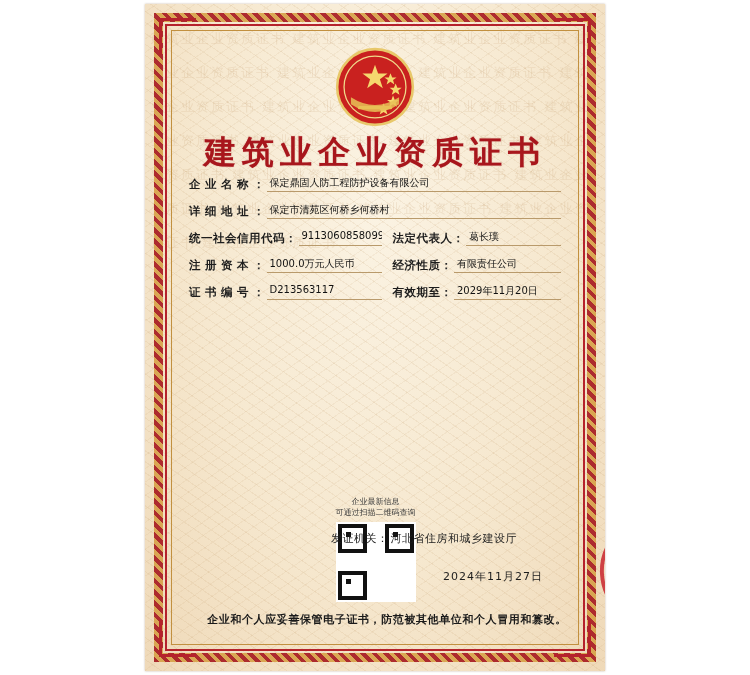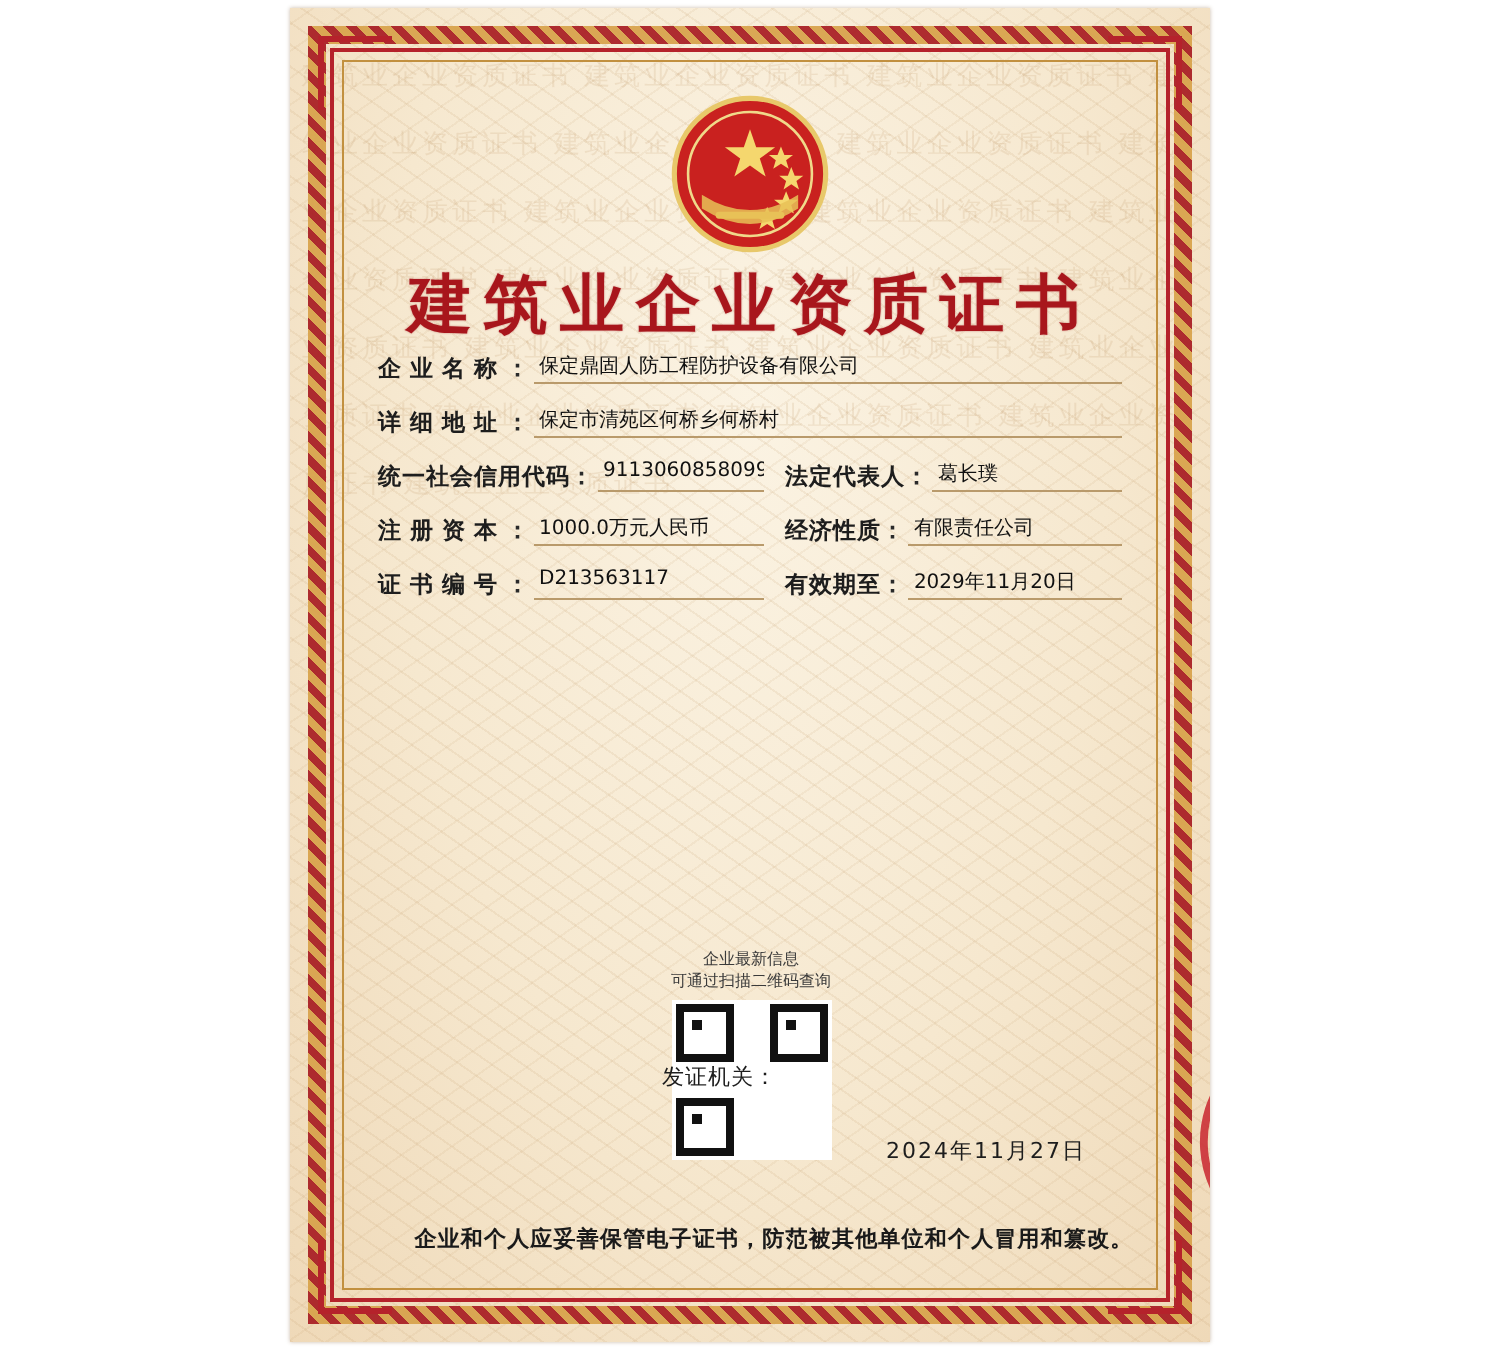--- a/index.html
+++ b/index.html
@@ -157,21 +157,21 @@
     color: #111;
     border-bottom: 1px solid #b99a6b;
     padding: 0 3px 2px 3px;
     min-height: 15px;
   }
 
   
   #qr-area {
     position: absolute;
     left: 168px;
-    top: 470px;
+    top: 492px;
     width: 125px;
     text-align: center;
   }
   .qr-caption {
     font-size: 8px;
     color: #3a3a3a;
     line-height: 11px;
     font-family: "DejaVu Sans", sans-serif;
   }
   #qr-code {
@@ -351,20 +351,21 @@
     <div id="qr-code">
       <span class="qr-eye tl"></span>
       <span class="qr-eye tr"></span>
       <span class="qr-eye bl"></span>
     </div>
   </div>
 
   <div id="issuer-area">
     <div id="issuer-line">
       <span>发证机关：</span>
+      <span id="issuer-name">河北省住房和城乡建设厅</span>
     </div>
     <div id="issue-date">2024年11月27日</div>
   </div>
 
   <svg id="seal" viewBox="0 0 120 120">
     <circle cx="60" cy="60" r="55" fill="none" stroke="#c8202a" stroke-width="4"></circle>
     <path id="sealTop" d="M 60 60 m -42,0 a 42,42 0 1,1 84,0" fill="none"></path>
     <path id="sealBottom" d="M 60 60 m -38,0 a 38,38 0 1,0 76,0" fill="none"></path>
     <text font-size="14" font-weight="bold" fill="#c8202a" letter-spacing="5" font-family="DejaVu Sans, sans-serif">
       <textPath href="#sealTop" startOffset="12%">住房和城乡</textPath>

